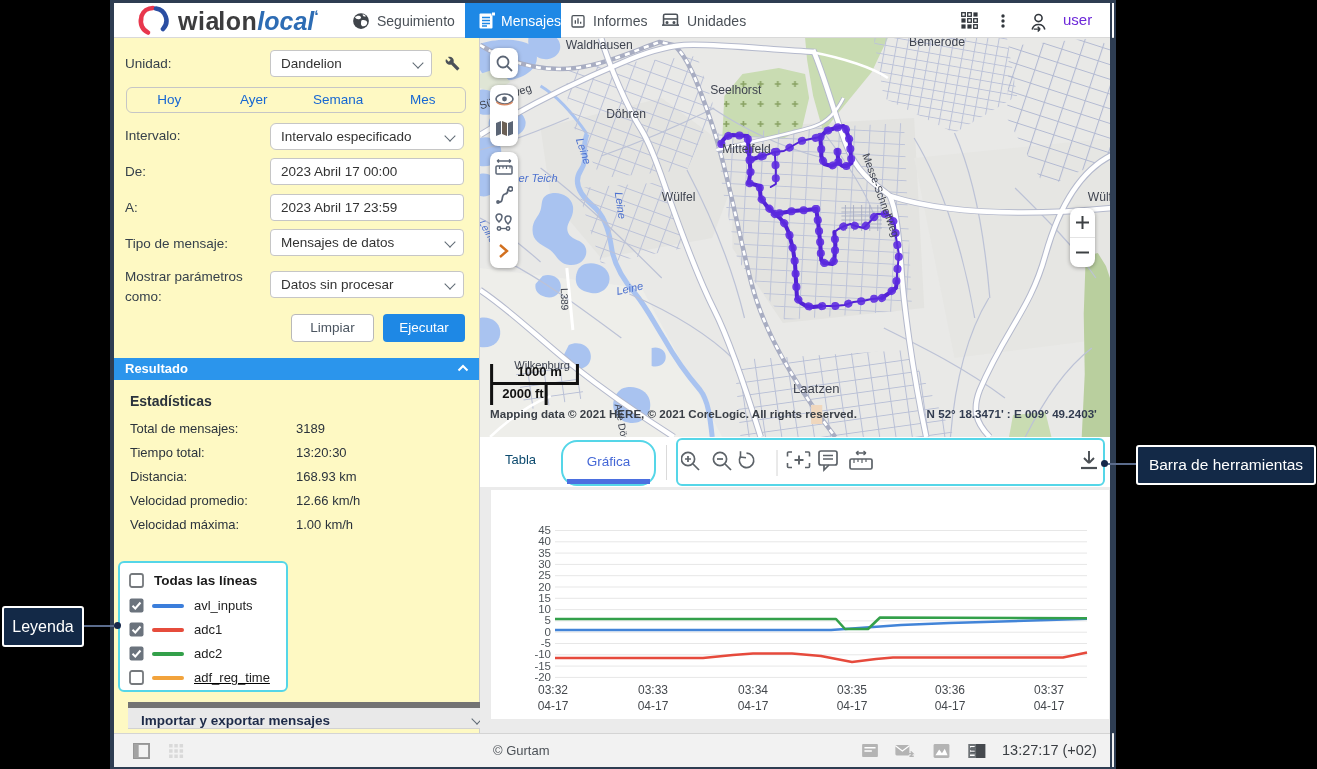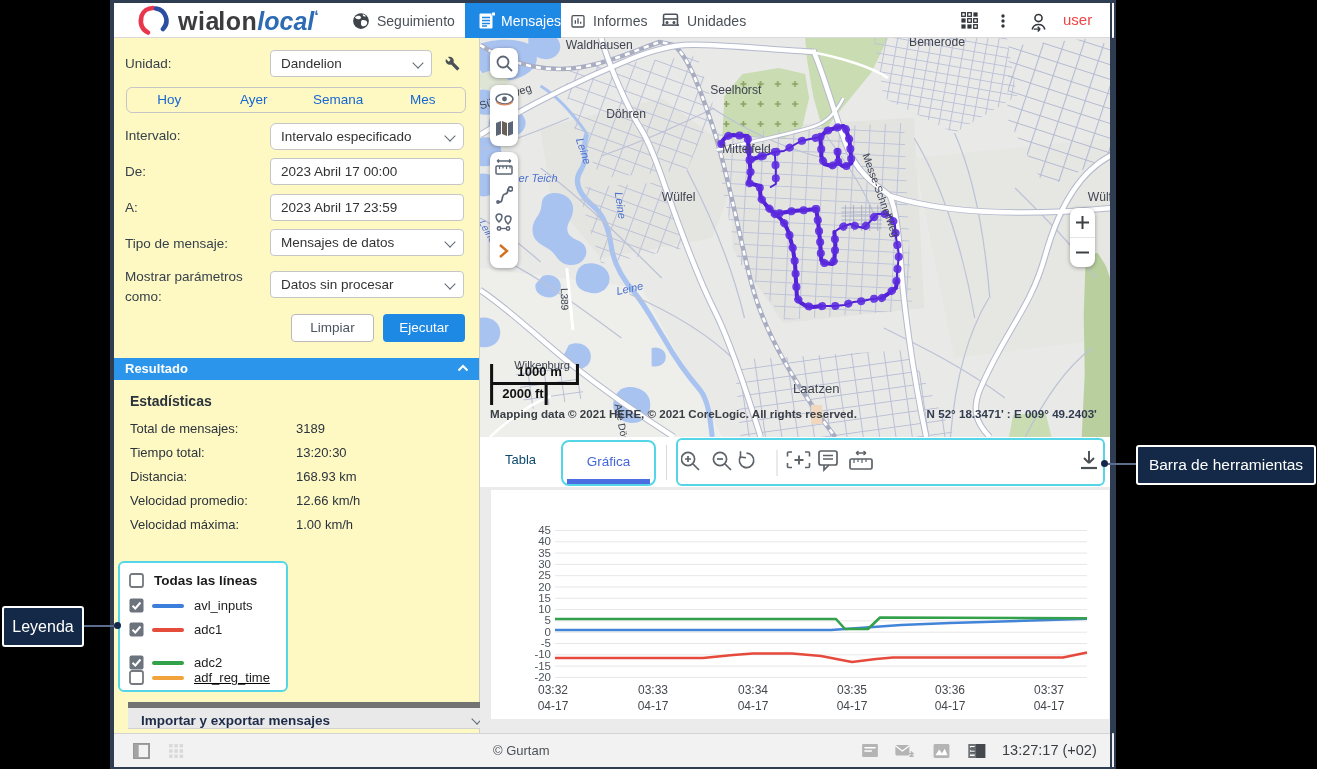--- a/index.html
+++ b/index.html
@@ -125,21 +125,21 @@
       <svg class="abs" style="left:889px; top:11px;" width="4" height="14" viewBox="0 0 4 14" fill="#32373d">
         <circle cx="2" cy="2" r="1.7"></circle>
           <circle cx="2" cy="7" r="1.7"></circle>
           <circle cx="2" cy="12" r="1.7"></circle>
       </svg>
       <svg class="abs" style="left:917px; top:9px;" width="19" height="20" viewBox="0 0 24 25" fill="none" stroke="#32373d" stroke-width="2">
         <circle cx="12" cy="7.5" r="4.5"></circle>
         <path d="M4,22 a8.2,8.2 0 0 1 16,0"></path>
         <path d="M6,21.5 h8 M14,21.5 l-3,-3 M14,21.5 l-3,3" stroke-width="1.8" stroke="#32373d"></path>
       </svg>
-      <div class="abs" style="left:951px; top:8px; font-size:15px; color:#ef4444;">user</div>
+      <div class="abs" style="left:951px; top:8px; font-size:15px; color:#6d28d9;">user</div>
     </div>
     <div id="lpanel">
       <div class="flabel" style="top:18px;">Unidad:</div>
       <div class="finput" style="top:12px; width:162px;">Dandelion<span class="chev"></span></div>
       <svg class="abs" style="left:333px; top:18px;" width="15" height="15" viewBox="0 0 24 24" fill="#4b5158">
         <path d="M22.7,19l-9.1-9.1c0.9-2.3,0.4-5-1.5-6.9c-2-2-5-2.4-7.4-1.3L9,6L6,9L1.6,4.7C0.4,7.1,0.9,10.1,2.9,12.1c1.9,1.9,4.6,2.4,6.9,1.5l9.1,9.1c0.4,0.4,1,0.4,1.4,0l2.3-2.3C23.1,20,23.1,19.4,22.7,19z"></path>
       </svg>
       <div id="seg">
           <div>Hoy</div>
           <div>Ayer</div>
@@ -188,21 +188,21 @@
             <span class="lbl">avl_inputs</span>
         </div>
         <div class="leg-row" style="top:59px;">
           <svg width="15" height="15" viewBox="0 0 15 15">
               <rect x="0.5" y="0.5" width="14" height="14" rx="2" fill="#6b737d"></rect>
               <path d="M3.5,7.8 L6.3,10.5 L11.5,4.5" stroke="#fff" stroke-width="2" fill="none"></path>
             </svg>
           <div class="leg-sw" style="background:#e64c3c;"></div>
             <span class="lbl">adc1</span>
         </div>
-        <div class="leg-row" style="top:92px;">
+        <div class="leg-row" style="top:83px;">
           <svg width="15" height="15" viewBox="0 0 15 15">
               <rect x="0.5" y="0.5" width="14" height="14" rx="2" fill="#6b737d"></rect>
               <path d="M3.5,7.8 L6.3,10.5 L11.5,4.5" stroke="#fff" stroke-width="2" fill="none"></path>
             </svg>
           <div class="leg-sw" style="background:#33a04a;"></div>
             <span class="lbl">adc2</span>
         </div>
         <div class="leg-row" style="top:107px;text-decoration:underline;">
           <svg width="15" height="15" viewBox="0 0 15 15">
               <rect x="1" y="1" width="13" height="13" rx="2" fill="#fff" stroke="#75797d" stroke-width="1.8"></rect>
@@ -435,21 +435,21 @@
             <path d="M1,7.5 h13 M7.5,1 v13"></path>
           </svg>
         <svg style="position:absolute;left:5px;top:37px;" width="15" height="15" viewBox="0 0 15 15" stroke="#3c4043" stroke-width="2">
             <path d="M1,7.5 h13"></path>
           </svg>
       </div>
     </div>
     <div id="bottom">
       <div id="tabrow">
         <div class="abs" style="left:25px; top:15px; font-size:13px; color:#0c4a6e;">Tabla</div>
-        <div class="abs" style="left:81px; top:3px; width:95px; height:46px; border:2px solid #55d6e8; border-radius:8px;">
+        <div class="abs" style="left:81px; top:3px; width:95px; height:46px; border:2px solid #55d6e8; border-radius:16px;">
           <div class="abs" style="left:0; top:12px; width:91px; text-align:center; font-size:13.5px; color:#4467d6;">Gráfica</div>
           <div class="abs" style="left:4px; top:37px; width:83px; height:5px; background:#4b6fe0;"></div>
         </div>
         <div class="abs" style="left:186px; top:8px; width:1px; height:35px; background:#dadada;"></div>
         <div class="abs" style="left:196px; top:1px; width:429px; height:48px; border:2px solid #55d6e8; border-radius:6px;"></div>
         <svg class="abs" style="left:201px; top:13px;" width="290" height="26" viewBox="0 0 290 26" fill="none" stroke="#5c6268" stroke-width="1.7">
           <circle cx="7" cy="9" r="6.6"></circle>
             <path d="M12,14 L18,20"></path>
             <path d="M4,9 h6 M7,6 v6"></path>
           <circle cx="39" cy="9" r="6.6"></circle>

